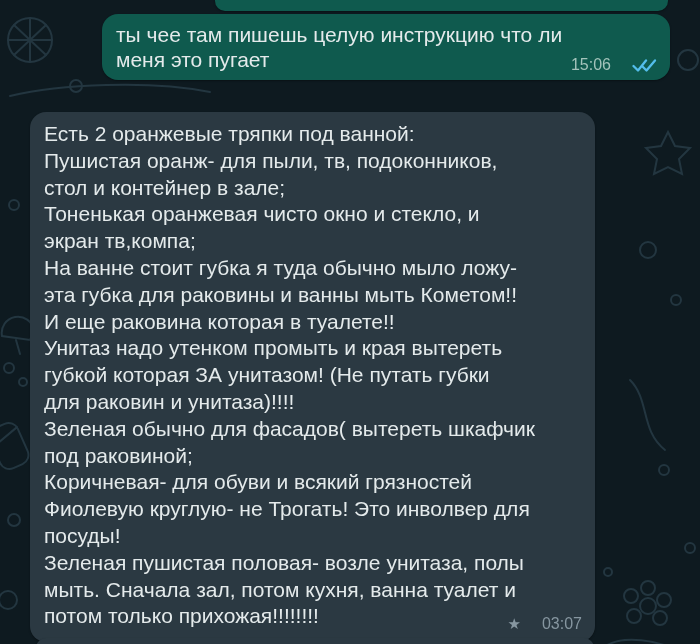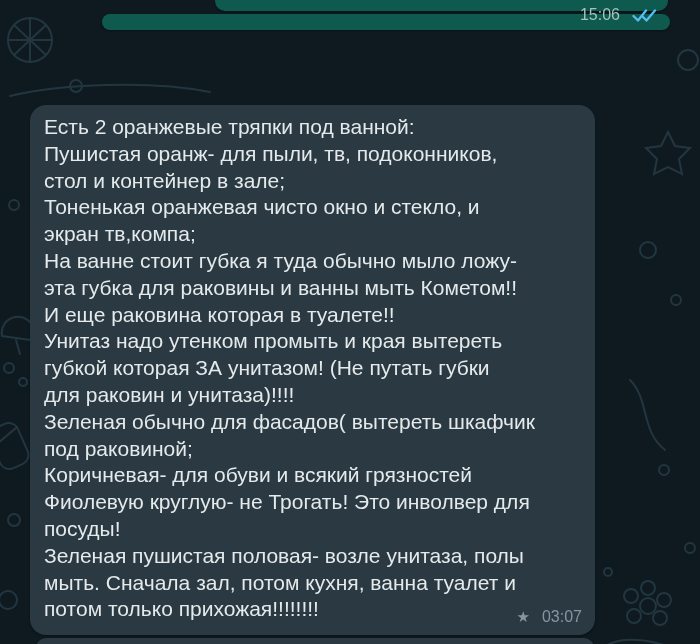--- a/index.html
+++ b/index.html
@@ -21,37 +21,37 @@
   .bubble.out{background:var(--bubble-out,#0f5a4e);}
   .bubble.in{background:var(--bubble-in,#2b3942);}
   .bubble-out-partial{
     left:215px;top:-9px;width:453px;height:20px;
   }
   .bubble-out-main{
     left:102px;top:14px;width:568px;
     padding:8px 14px 8px 14px;
   }
   .bubble-in-main{
-    left:30px;top:105px;width:565px;
+    left:30px;top:112px;width:565px;
     padding:9px 14px 12px 14px;
   }
   .bubble-in-partial{
     left:36px;top:638px;width:558px;height:20px;
     border-radius:14px;
   }
   .msg-text{
     color:var(--text,#e4eaeb);
     white-space:pre-line;
     font-size:21px;
   }
   .out .msg-text{line-height:25px;}
   .in  .msg-text{line-height:26.8px;}
   .meta{
     position:absolute;
-    display:flex;align-items:center;gap:12px;
+    display:flex;align-items:center;gap:21px;
     font-size:16px;
     line-height:16px;
   }
   .out .meta{right:12px;bottom:7px;color:var(--meta-out,#a3c3bb);}
   .in  .meta{right:13px;bottom:10px;color:var(--meta-in,#8696a0);}
   .ticks{display:block;}
   .star-icon{
     font-size:15px;
     color:var(--meta-in,#8696a0);
   }
@@ -98,20 +98,22 @@
       <circle cx="631" cy="596" r="7"></circle>
     </g>
     <circle cx="608" cy="572" r="4"></circle>
     <circle cx="690" cy="548" r="5"></circle>
     <path d="M600 650 C 620 632, 660 640, 690 656"></path>
   </svg>
 
   <div class="bubble out bubble-out-partial"></div>
 
   <div class="bubble out bubble-out-main">
+    <div class="msg-text">ты чее там пишешь целую инструкцию что ли
+меня это пугает</div>
     <div class="meta">
       <span>15:06</span>
       <svg class="ticks" width="26" height="16" viewBox="0 0 26 16" fill="none" stroke="#53bdeb" stroke-width="2.3" stroke-linecap="round" stroke-linejoin="round">
         <path d="M1.5 9 L6 13.5 L14 3.5"></path>
         <path d="M10.5 9.5 L14.5 13.5 L23 3.5"></path>
       </svg>
     </div>
   </div>
 
   <div class="bubble in bubble-in-main">

